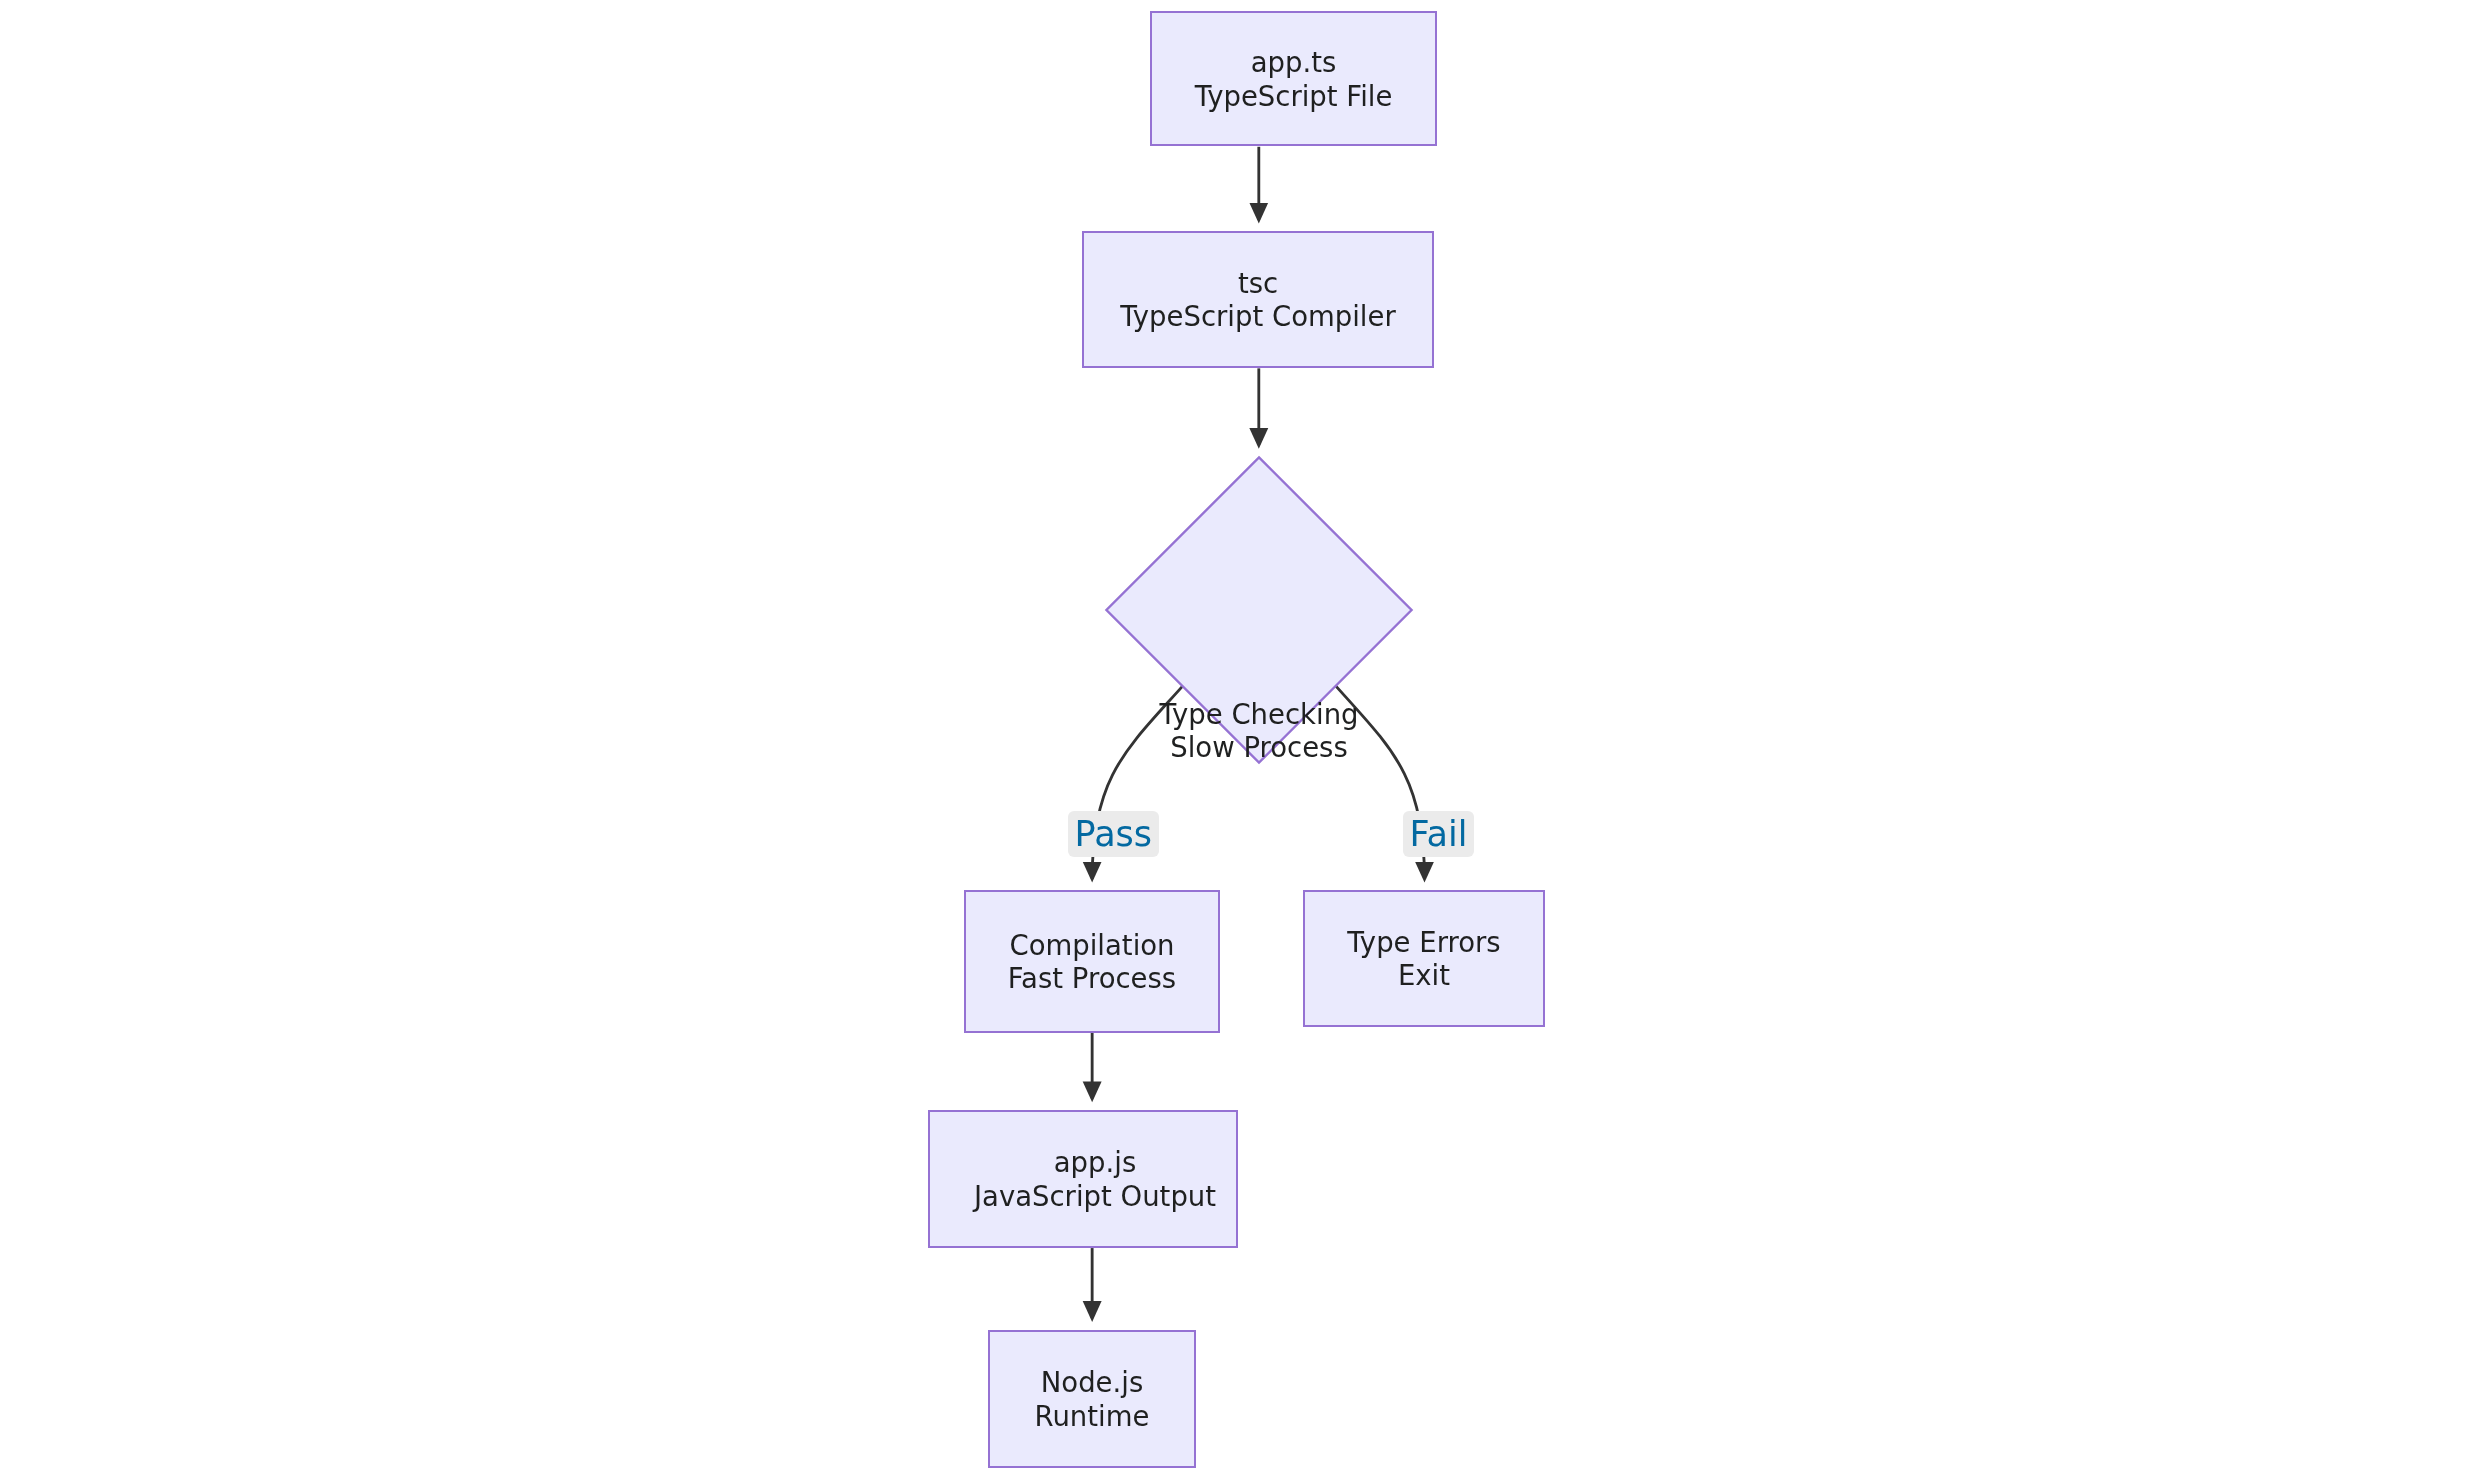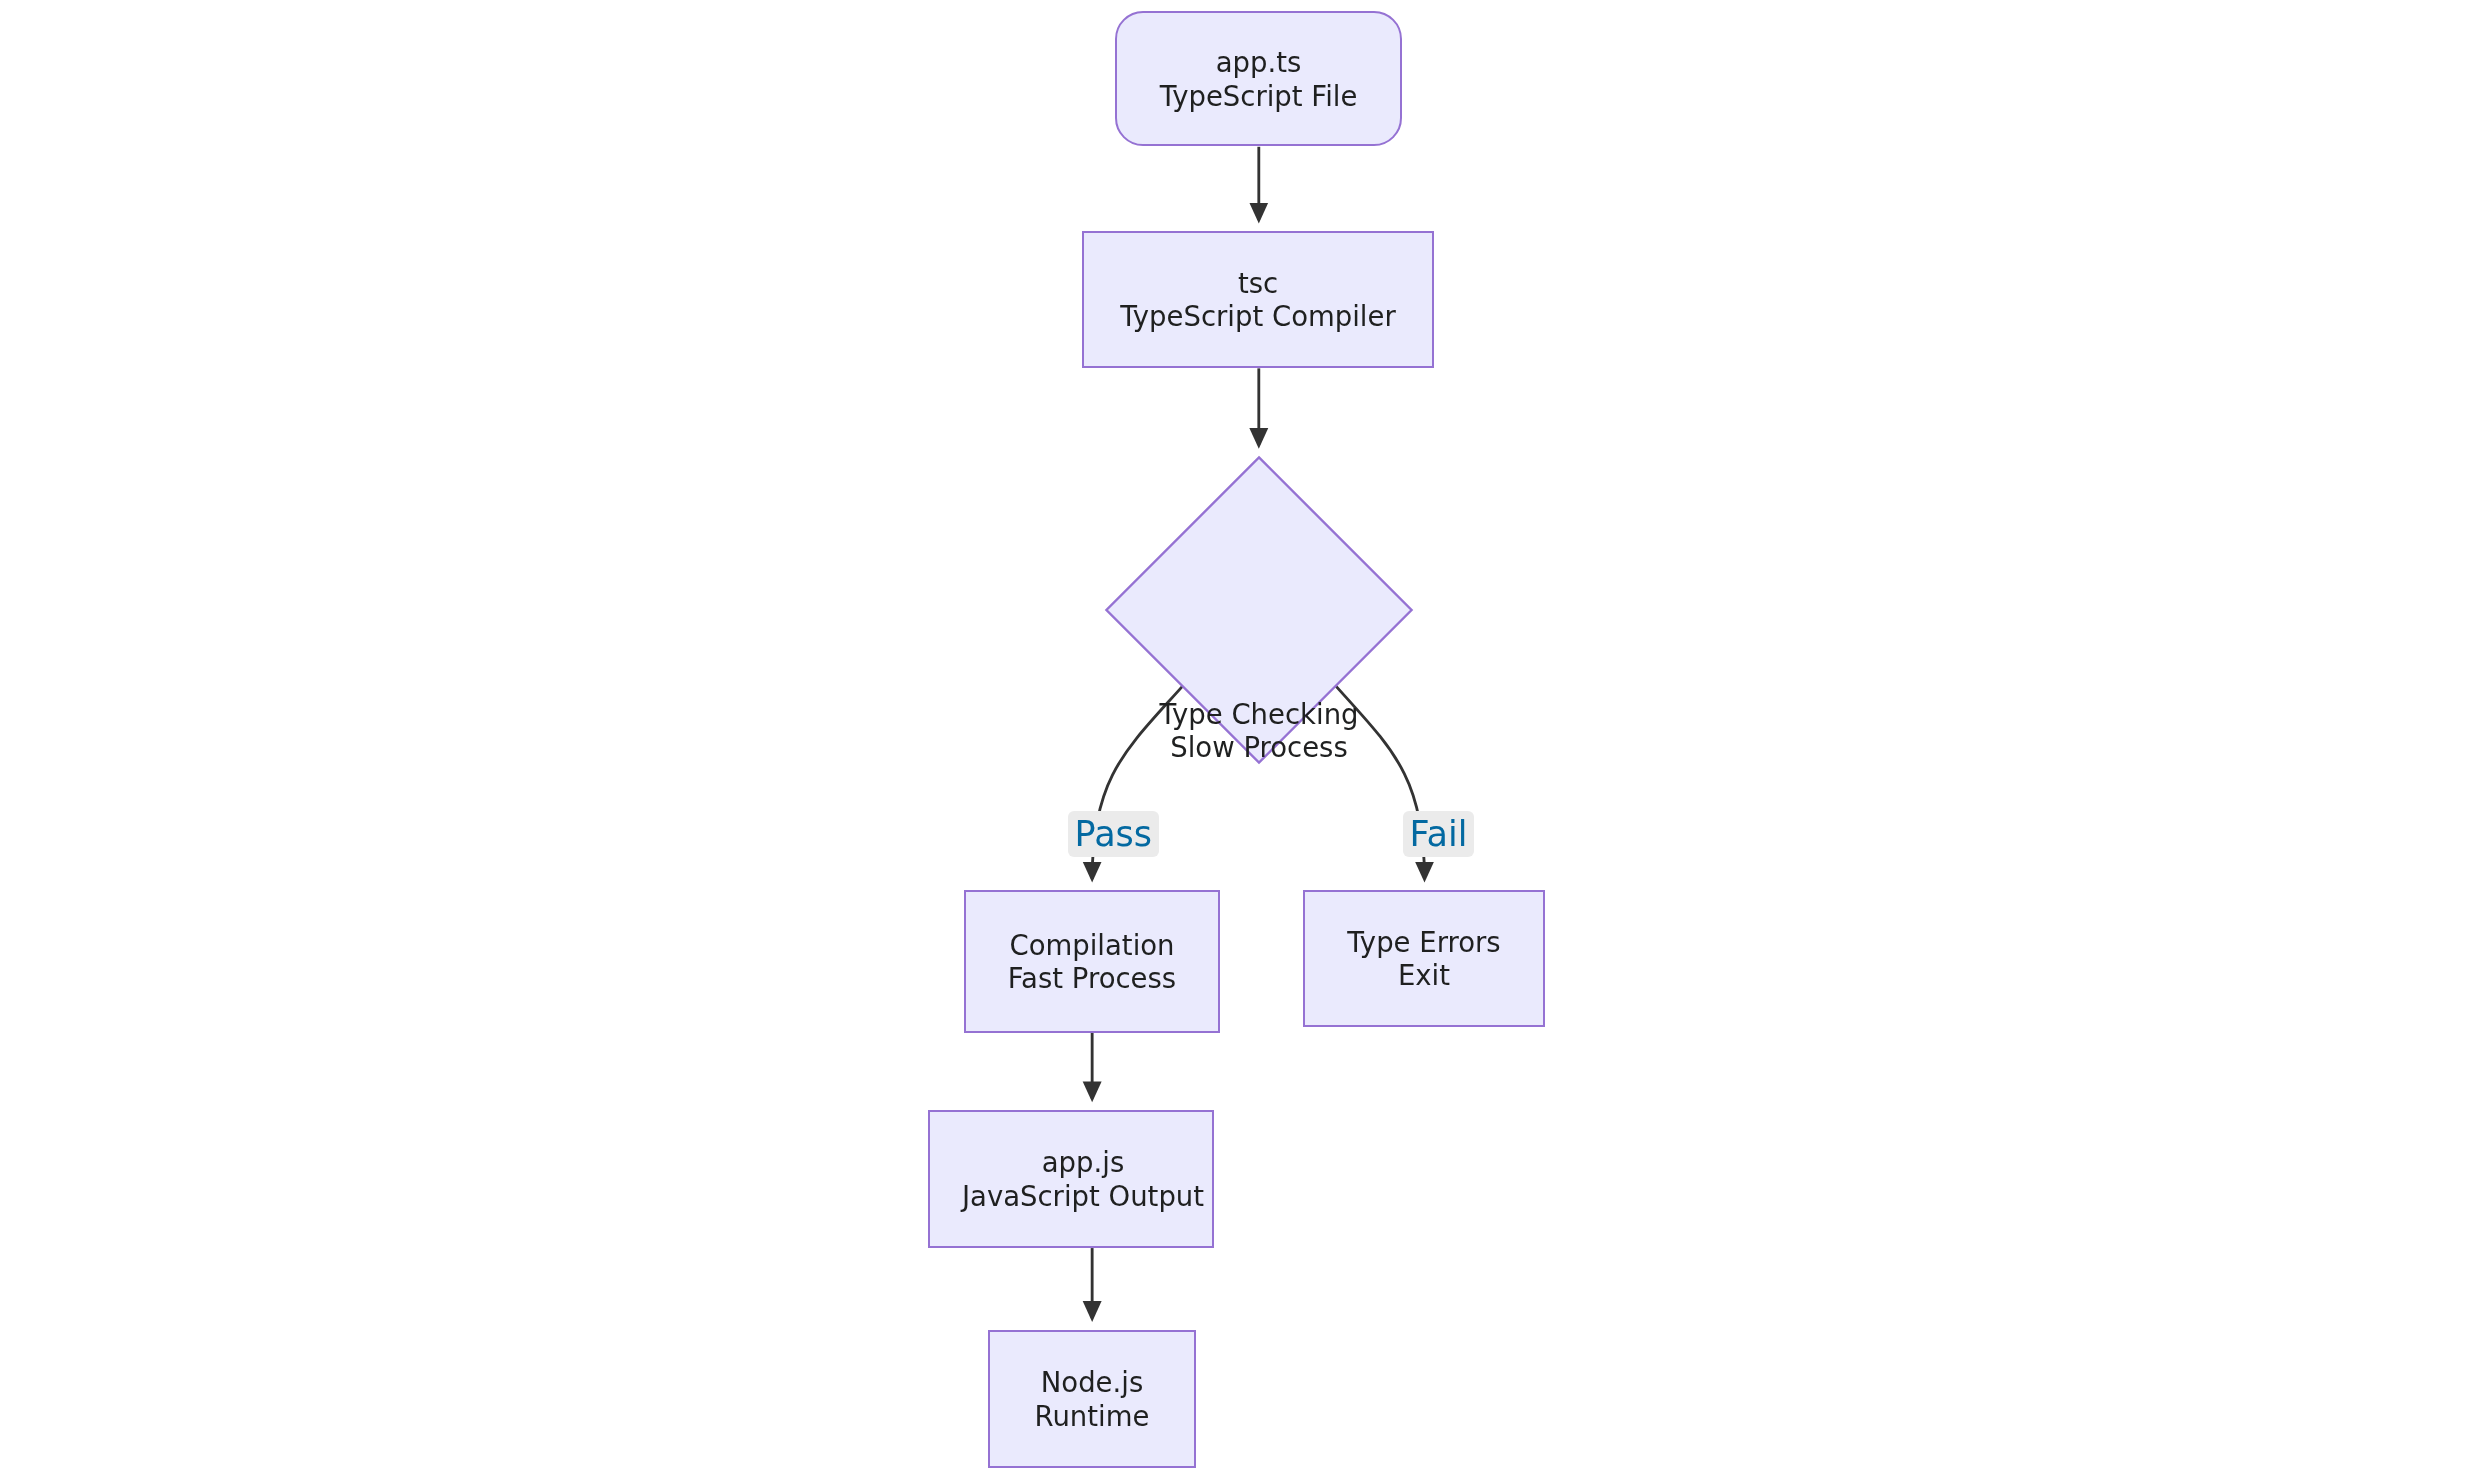--- a/index.html
+++ b/index.html
@@ -105,21 +105,21 @@
 
     <path d="M 1249,724 C 1190,790 1153,820 1153,928" stroke="#333333" stroke-width="3" fill="none" marker-end="url(#arrow)"></path>
 
     <path d="M 1410,724 C 1469,790 1504,820 1504,928" stroke="#333333" stroke-width="3" fill="none" marker-end="url(#arrow)"></path>
 
     <path d="M 1153,1085 L 1153,1160" stroke="#333333" stroke-width="3" fill="none" marker-end="url(#arrow)"></path>
 
     <path d="M 1153,1318 L 1153,1392" stroke="#333333" stroke-width="3" fill="none" marker-end="url(#arrow)"></path>
   </svg>
 
-  <div class="node" style="left:1115px; top:11.4px; width:287px; height:135px;border-radius:28px;">
+  <div class="node" style="left:1150px; top:11.4px; width:287px; height:135px;">
     <span class="line">app.ts</span>
     <span class="line">TypeScript File</span>
   </div>
 
   <div class="node" style="left:1082px; top:231px; width:352px; height:137px;">
     <span class="line">tsc</span>
     <span class="line">TypeScript Compiler</span>
   </div>
 
   <div class="diamond-wrap" style="left:1105px; top:456px; width:308px; height:308px;">
@@ -139,21 +139,21 @@
   <div class="node" style="left:964px; top:890px; width:256px; height:143px;">
     <span class="line">Compilation</span>
     <span class="line">Fast Process</span>
   </div>
 
   <div class="node" style="left:1303px; top:890px; width:242px; height:137px;">
     <span class="line">Type Errors</span>
     <span class="line">Exit</span>
   </div>
 
-  <div class="node" style="left:928px; top:1110px; width:286px; height:138px;padding-left:24px;">
+  <div class="node" style="left:928px; top:1110px; width:310px; height:138px;padding-left:24px;">
     <span class="line">app.js</span>
     <span class="line">JavaScript Output</span>
   </div>
 
   <div class="node" style="left:988px; top:1330px; width:208px; height:138px;">
     <span class="line">Node.js</span>
     <span class="line">Runtime</span>
   </div>
 
 </div>

